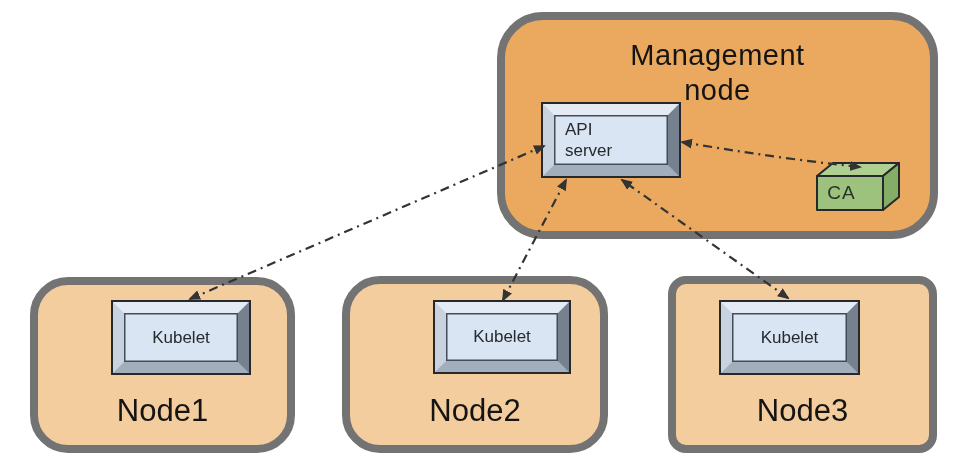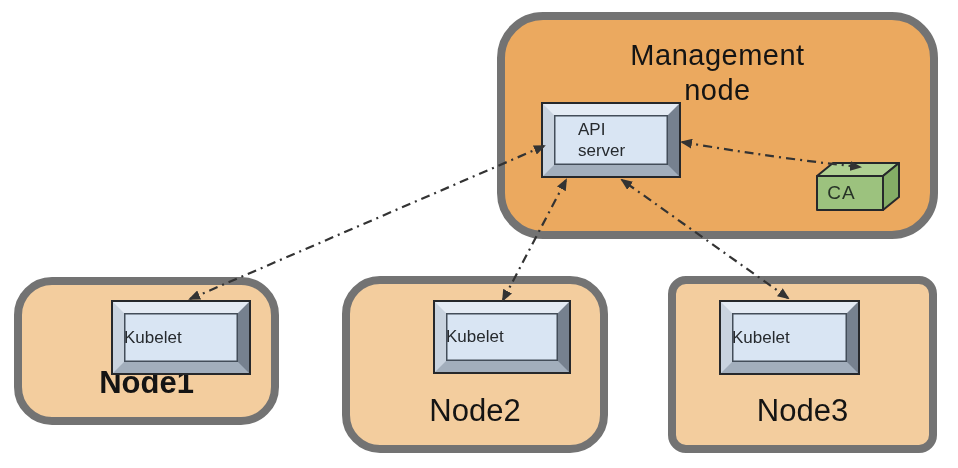--- a/index.html
+++ b/index.html
@@ -50,20 +50,21 @@
   .bevel-box {
     position: absolute;
     box-sizing: border-box;
     border: 11px solid;
     border-color: #e4ebf4 #76818f #a2aebc #c9d3df;
     background: #d9e5f3;
     outline: 2px solid #26282b;
     box-shadow: inset 0 0 0 1.5px #434d59;
     display: flex;
     align-items: center;
+    justify-content: center;
   }
   .bevel-box .comp-label {
     font-size: 17px;
     color: #262a2e;
     line-height: 1.25;
     white-space: pre-line;
   }
   .bevel-box.api {
     justify-content: flex-start;
   }
@@ -109,33 +110,33 @@
 </head>
 <body>
 
 <div id="stage">
 
   <div class="group-node mgmt" style="left:497px; top:12px; width:441px; height:227px;">
     <div class="group-label mgmt-label">Management
 node</div>
   </div>
 
-  <div class="group-node worker" style="left:14px; top:277px; width:265px; height:148px;font-weight:bold;">
+  <div class="group-node worker" style="left:30px; top:277px; width:265px; height:176px;">
     <div class="group-label worker-label">Node1</div>
   </div>
 
   <div class="group-node worker" style="left:342px; top:276px; width:266px; height:177px;text-decoration:underline;">
     <div class="group-label worker-label">Node2</div>
   </div>
 
   <div class="group-node worker" style="left:668px; top:276px; width:269px; height:177px;border-radius:18px;">
     <div class="group-label worker-label">Node3</div>
   </div>
 
-  <div class="bevel-box api" style="left:543px; top:104px; width:136px; height:72px;padding-left:13px;">
+  <div class="bevel-box api" style="left:543px; top:104px; width:136px; height:72px;">
     <span class="comp-label">API
 server</span>
   </div>
 
   <div class="bevel-box" style="left:113px; top:302px; width:136px; height:71px;">
     <span class="comp-label">Kubelet</span>
   </div>
 
   <div class="bevel-box" style="left:435px; top:302px; width:134px; height:70px;">
     <span class="comp-label">Kubelet</span>

